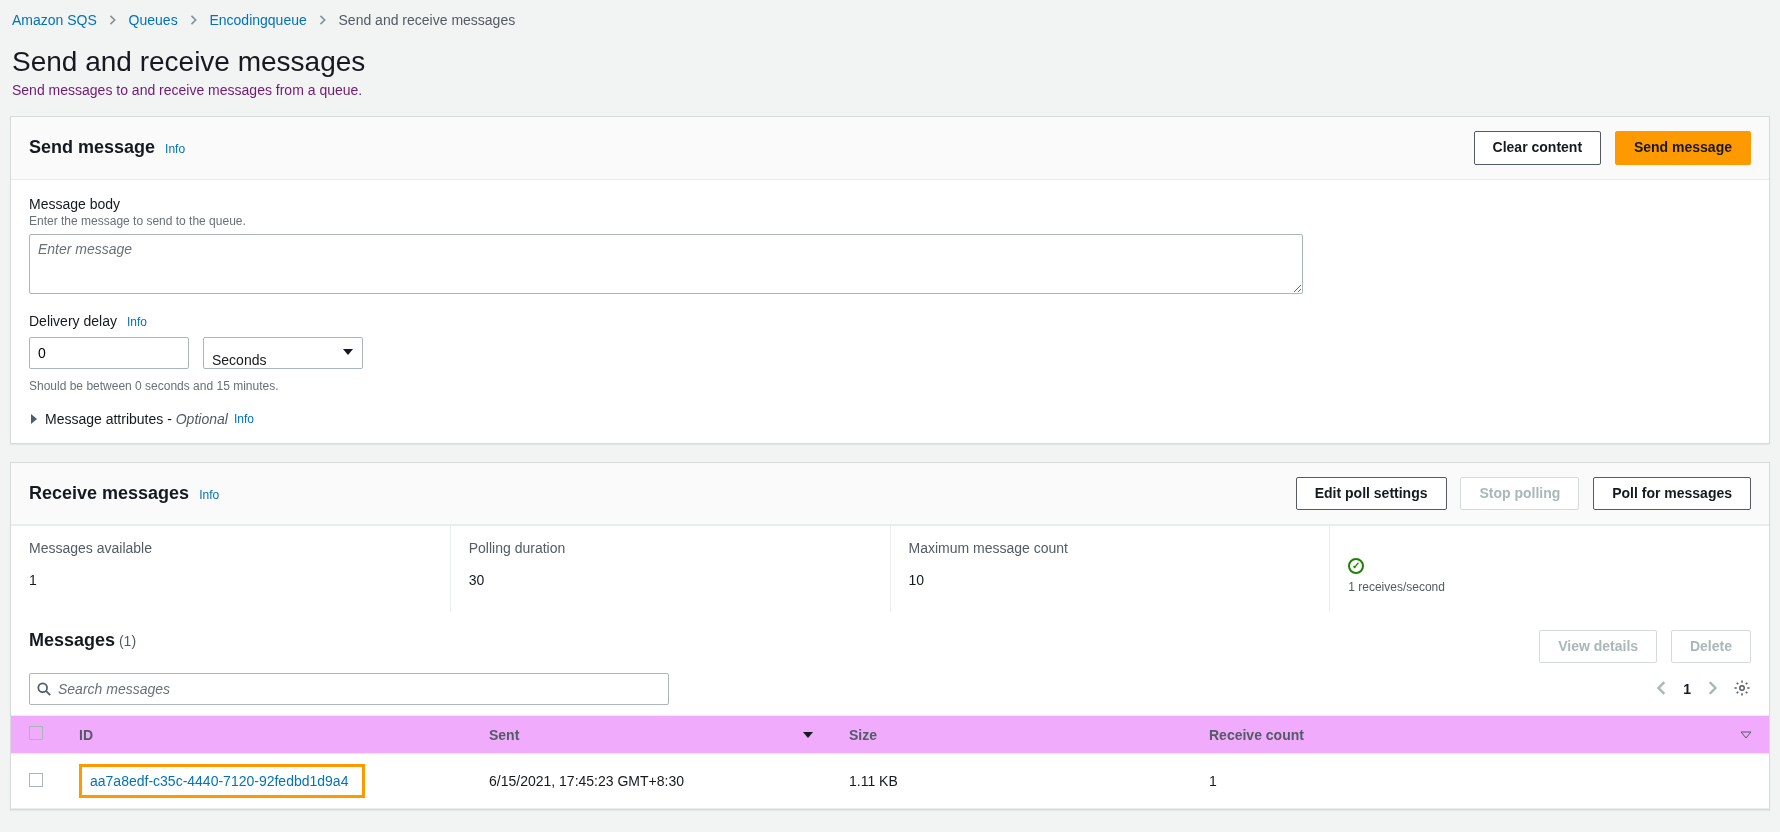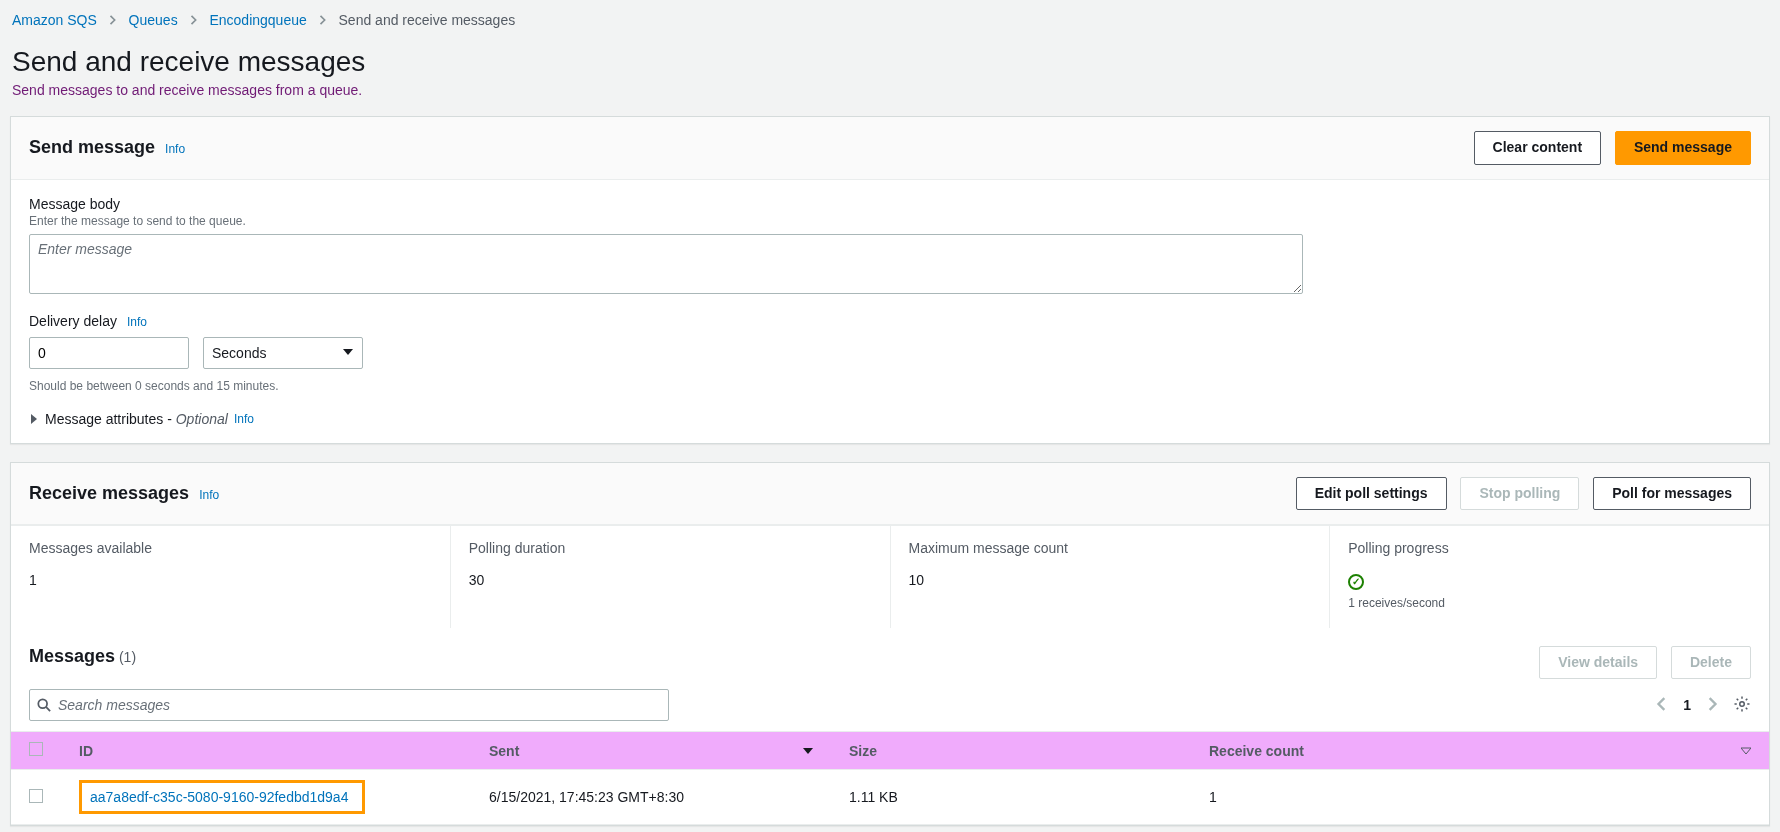--- a/index.html
+++ b/index.html
@@ -74,21 +74,21 @@
 
   .row { display:flex; gap:14px; align-items:center; margin-top:6px;}
   .delay-input {
     width: 160px; height: 32px;
     border: 1px solid #aab7b8; border-radius:2px;
     padding: 4px 8px; font-size:14px;
   }
   .select-wrap {
     position: relative; width: 160px; height: 32px;
     border: 1px solid #aab7b8; border-radius:2px;
-    display:flex; align-items:center; padding:0 8px; background:#fff;
+    display:flex; align-items:flex-end; padding:0 8px; background:#fff;
   }
   .select-wrap .caret {
     position:absolute; right:8px; top:50%; transform:translateY(-50%);
   }
   .caret-svg { width:12px; height:12px; }
 
   .small-note { font-size:12px; color:#687078; margin-top:10px; }
 
   .expander { display:flex; align-items:center; gap:6px; margin-top:18px; font-size:14px;}
   .expander .tri { color:#545b64; }
@@ -253,21 +253,20 @@
     </div>
     <div class="stat">
       <div class="label">Polling duration</div>
       <div class="value">30</div>
     </div>
     <div class="stat">
       <div class="label">Maximum message count</div>
       <div class="value">10</div>
     </div>
     <div class="stat">
-      <div class="label">Polling progress</div>
       <div class="value">
         <span class="progress-icon">✓</span>
       </div>
       <div class="subvalue">1 receives/second</div>
     </div>
   </div>
 
   <div class="msgs-header">
     <div>
       <h2>Messages</h2>
@@ -337,21 +336,21 @@
           </span>
         </th>
       </tr>
     </thead>
     <tbody>
       <tr>
         <td>
           <span class="chk"></span>
         </td>
         <td>
-          <a href="#" class="id-link">aa7a8edf-c35c-5080-9160-92fedbd1d9a4</a>
+          <a href="#" class="id-link">aa7a8edf-c35c-4440-7120-92fedbd1d9a4</a>
         </td>
         <td>6/15/2021, 17:45:23 GMT+8:30</td>
         <td>1.11 KB</td>
         <td>1</td>
       </tr>
     </tbody>
   </table>
 </div>
 
 </body></html>

